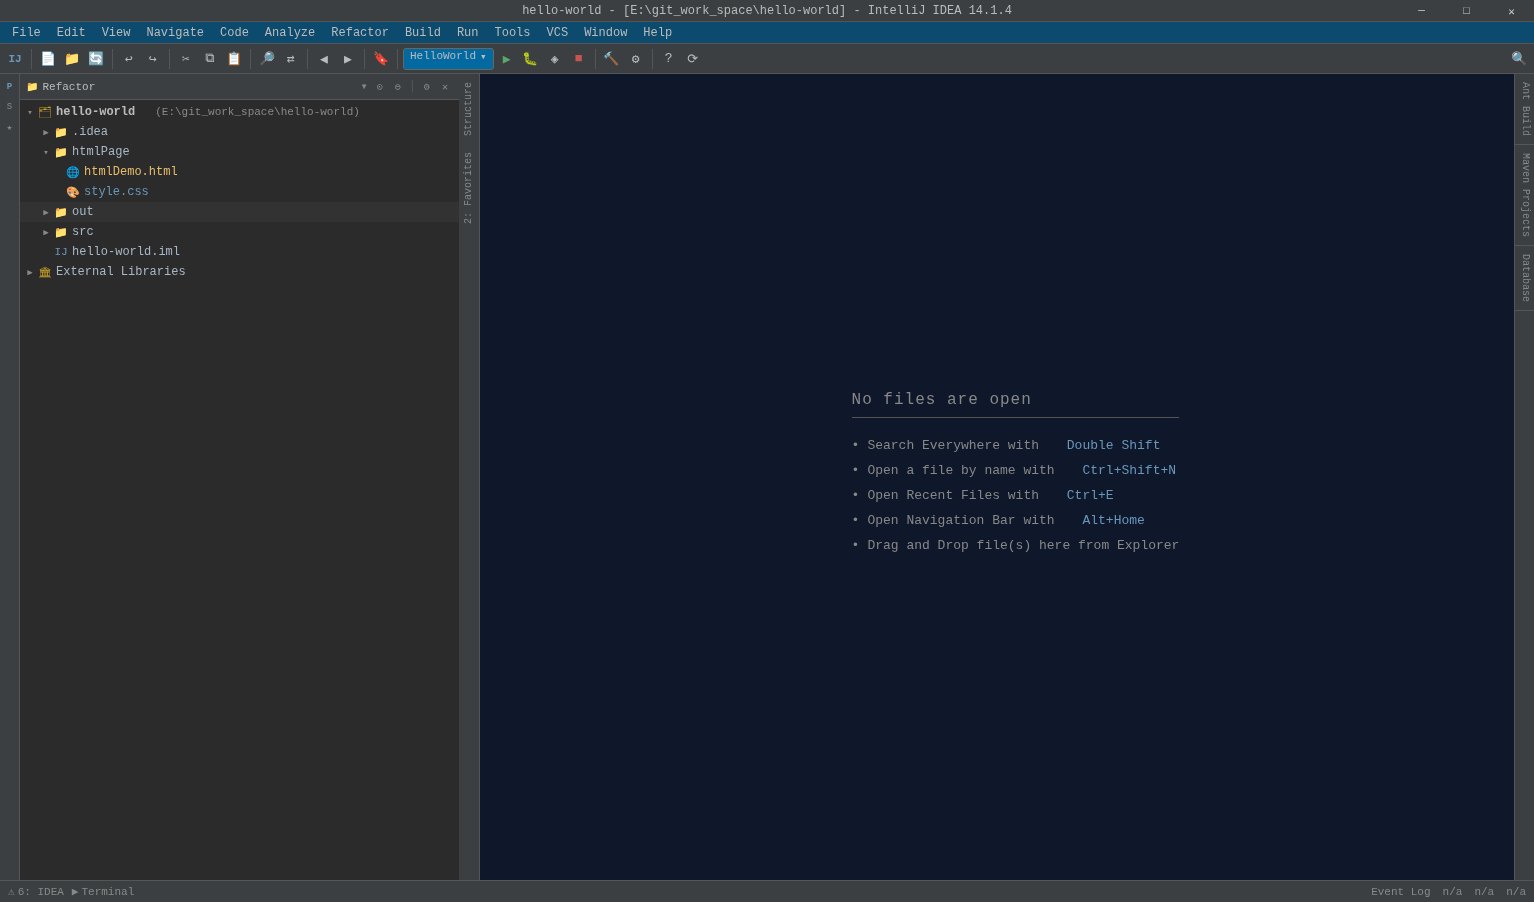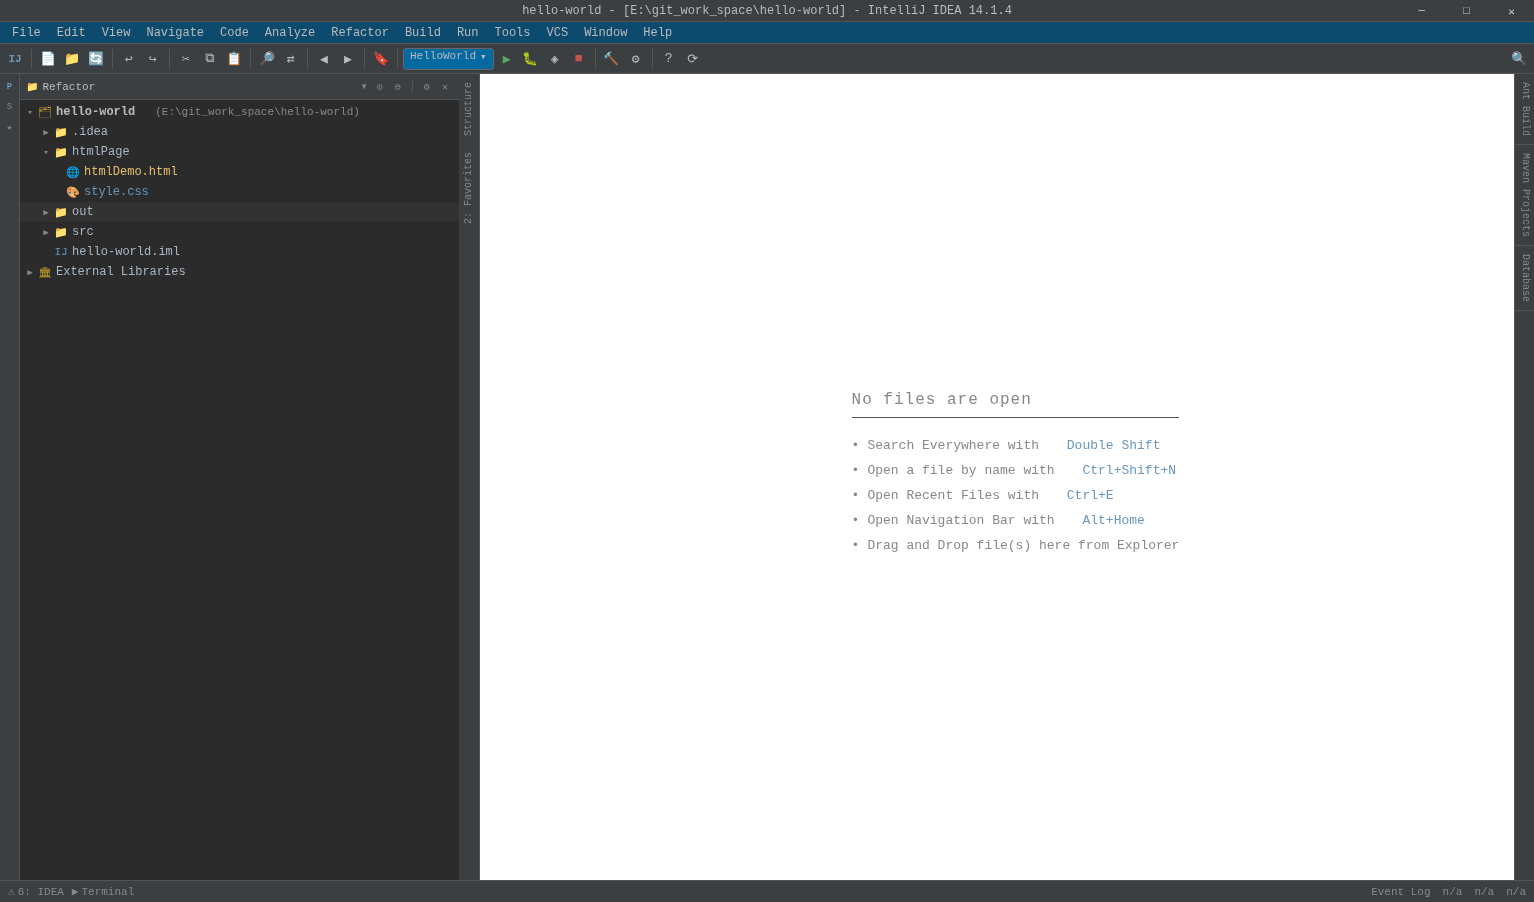--- a/index.html
+++ b/index.html
@@ -221,21 +221,21 @@
       padding: 8px 3px;
       font-size: 10px;
       color: #888;
       cursor: pointer;
       white-space: nowrap;
     }
 
     
     #editor-area {
       flex: 1;
-      background: #ffffff;
+      background: #0f172a;
       display: flex;
       flex-direction: column;
       align-items: center;
       justify-content: center;
       padding-left: 37px;
     }
     #no-files-container {
       text-align: left;
       padding: 20px;
     }

